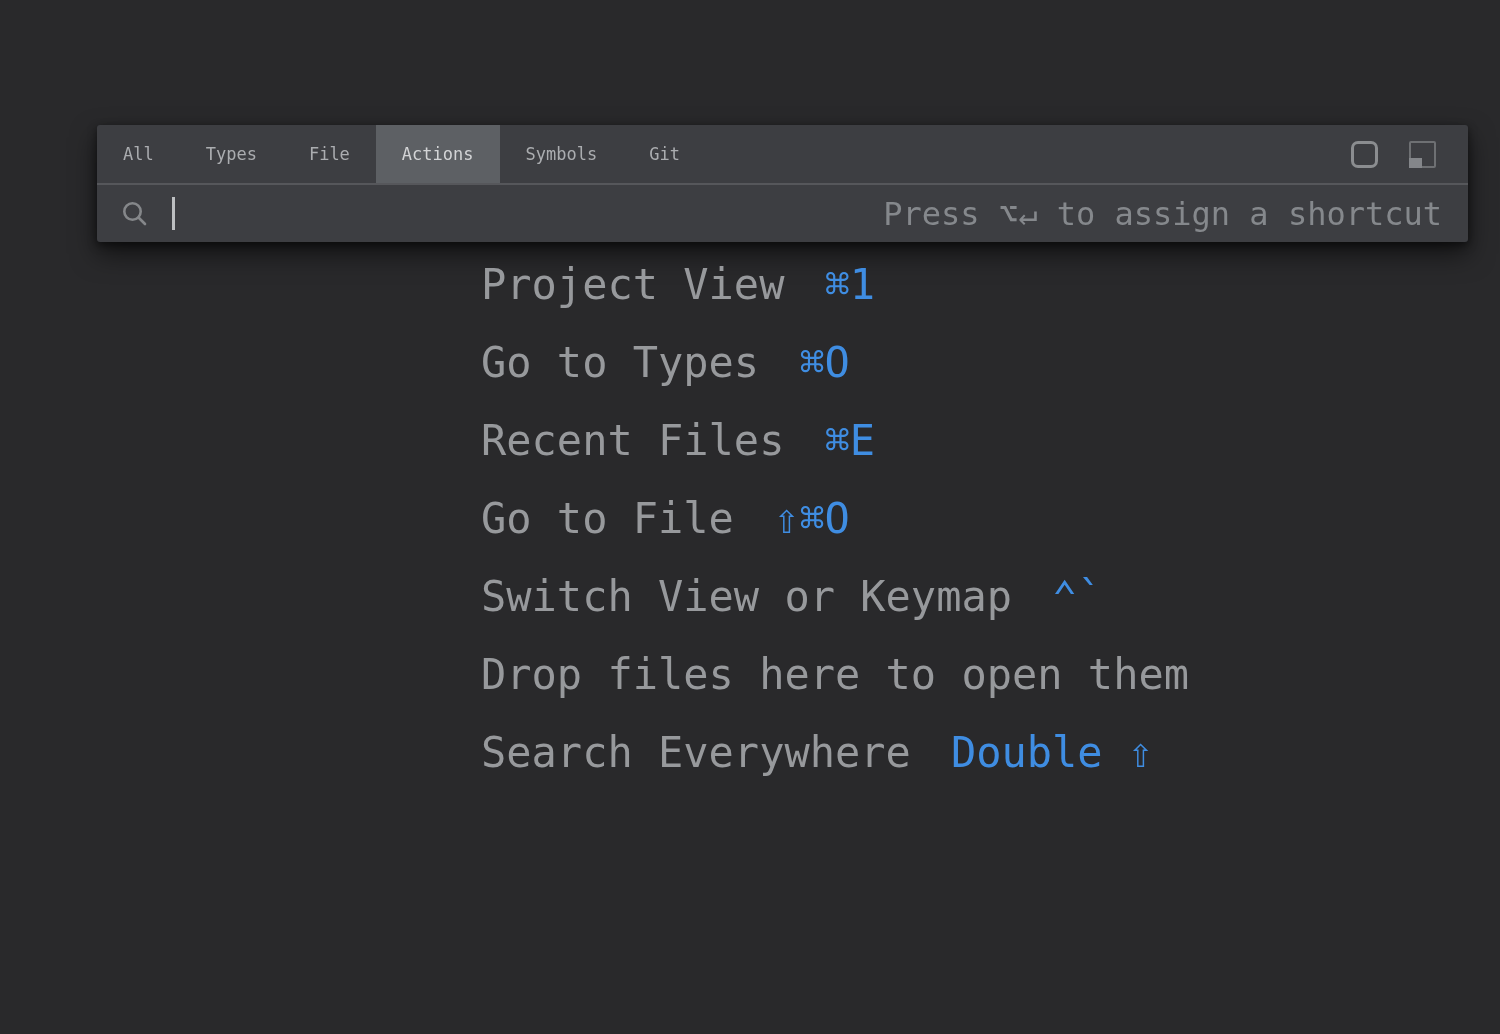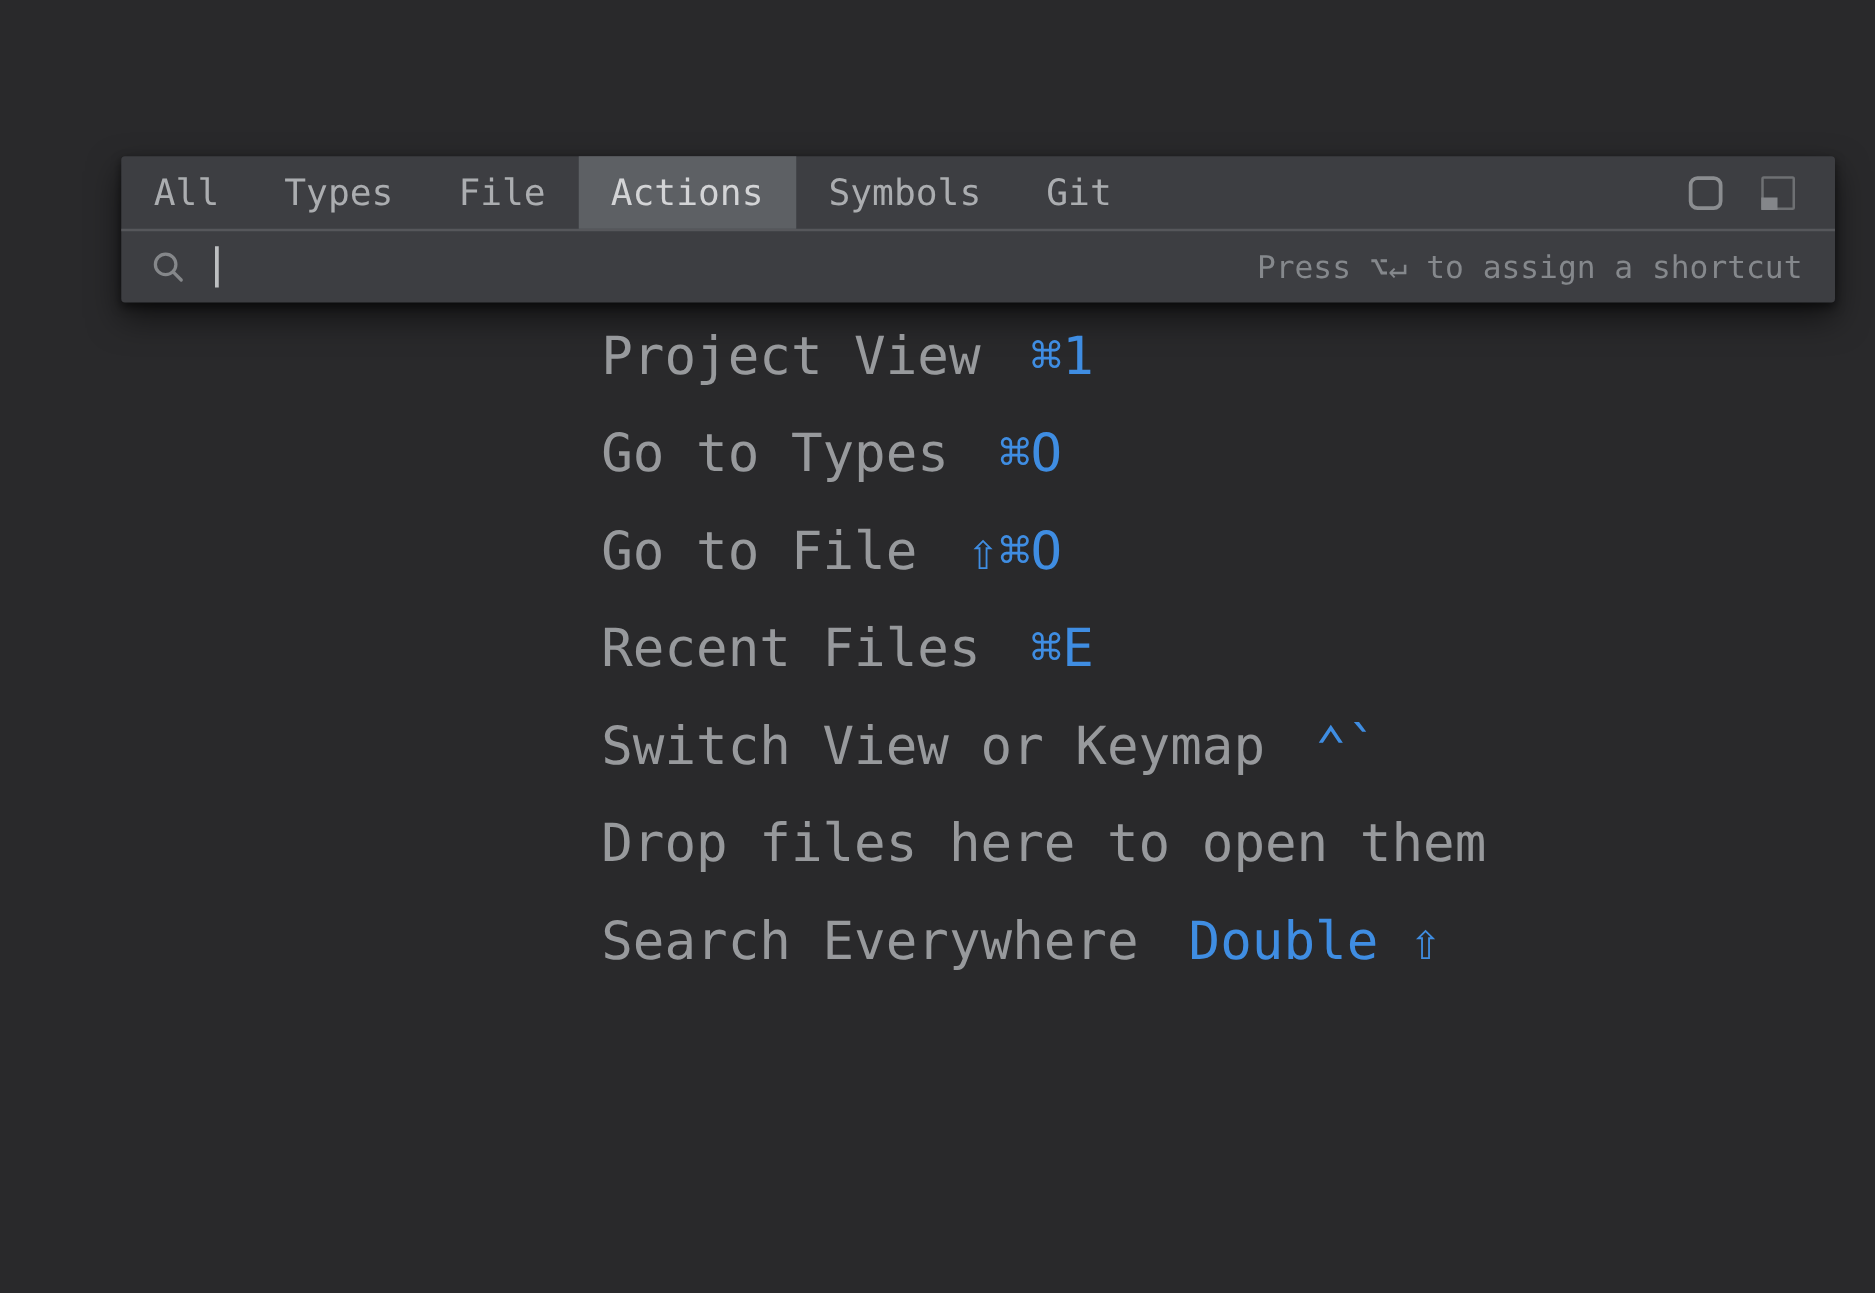--- a/index.html
+++ b/index.html
@@ -20,21 +20,21 @@
   }
   
   .tab-row {
     display: flex;
     align-items: stretch;
     height: 58px;
   }
   .tabs { display: flex; align-items: stretch; }
   .tab {
     padding: 0 26px;
-    font-size: 29px;
+    font-size: 17px;
     line-height: 58px;
     color: #abadb0;
     cursor: default;
     white-space: nowrap;
   }
   .tab.selected {
     background: #5d6064;
     color: #d3d4d6;
   }
   .tabbar-icons {
@@ -86,21 +86,21 @@
     color: #d3d4d6;
     font-family: inherit;
     font-size: 26px;
     caret-color: transparent;
     min-width: 0;
     padding-left: 6px;
   }
   .search-hint {
     flex: 0 0 auto;
     color: #85888c;
-    font-size: 25px;
+    font-size: 32px;
     white-space: nowrap;
     text-align: center;
   }
   
   .empty-state {
     position: absolute;
     left: 481px; top: 246px;
   }
   .item {
     height: 78px;
@@ -166,25 +166,25 @@
 <div class="empty-state" id="empty-state">
   <div class="item">
     <span class="label">Project View</span><span class="keys">⌘1</span>
   </div>
 
   <div class="item">
     <span class="label">Go to Types</span><span class="keys">⌘O</span>
   </div>
 
   <div class="item">
-    <span class="label">Go to File</span><span class="keys">⇧⌘O</span>
+    <span class="label">Recent Files</span><span class="keys">⌘E</span>
   </div>
 
   <div class="item">
-    <span class="label">Recent Files</span><span class="keys">⌘E</span>
+    <span class="label">Go to File</span><span class="keys">⇧⌘O</span>
   </div>
 
   <div class="item">
     <span class="label">Switch View or Keymap</span><span class="keys">⌃`</span>
   </div>
 
   <div class="item">
     <span class="label">Drop files here to open them</span>
   </div>
 

